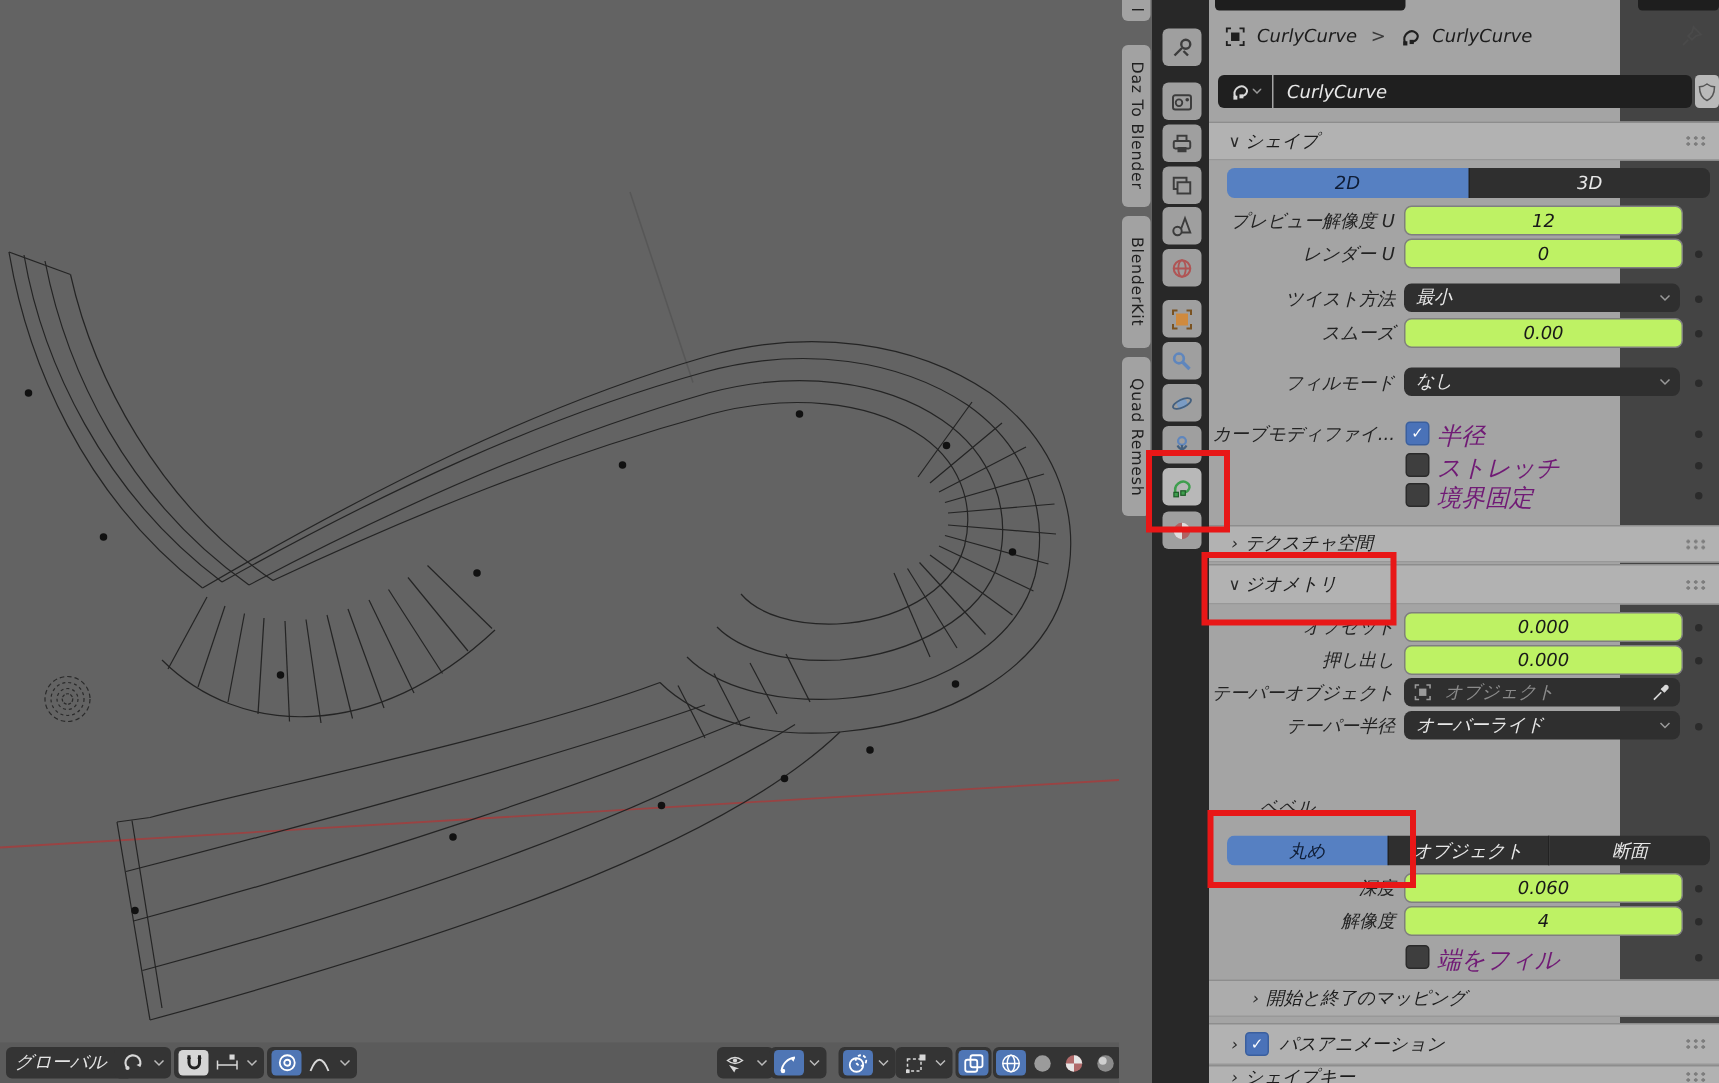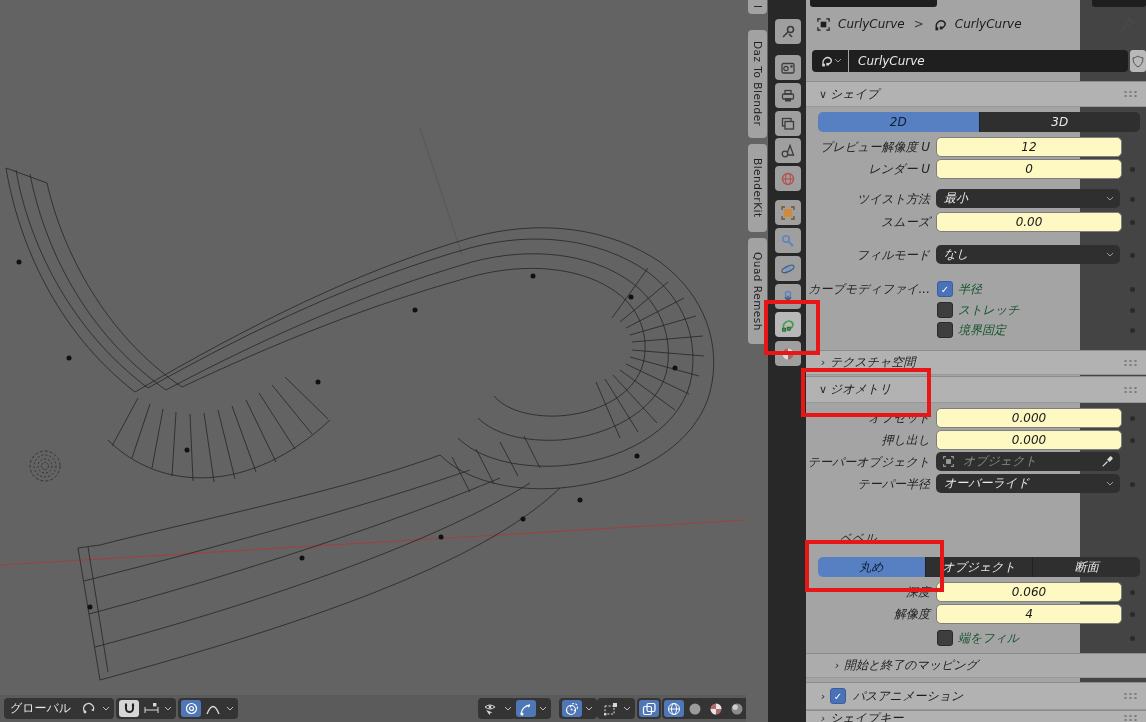--- a/index.html
+++ b/index.html
@@ -5,21 +5,21 @@
   html,body{margin:0;padding:0;background:#444;}
   #root{position:relative;width:1146px;height:722px;overflow:hidden;
         font-family:"DejaVu Sans","Liberation Sans",sans-serif;font-size:12px;
         -webkit-font-smoothing:antialiased;}
   
   #viewport{position:absolute;left:0;top:0;width:746px;height:722px;background:#636363;}
   #vp-canvas{position:absolute;left:0;top:0;}
   #vp-header{position:absolute;left:0;bottom:0;width:746px;height:27px;background:#5b5b5b;}
   .pill{position:absolute;top:3px;height:21px;background:#343434;border-radius:4px;
         display:flex;align-items:center;color:#e4e4e4;padding:0 3px;gap:2px;}
-  .pill .txt{padding:0 3px;font-size:12px;}
+  .pill .txt{padding:0 3px;font-size:12px;font-style:italic;}
   .mini-btn{width:20px;height:17px;border-radius:3px;display:flex;align-items:center;justify-content:center;}
   .mini-btn.lit{background:#d6d6d6;}
   .mini-btn.blue{background:#4f76b5;}
   .chev{display:flex;align-items:center;justify-content:center;width:10px;height:17px;}
   
   #ntabs{position:absolute;left:746px;top:0;width:22px;height:722px;background:#636363;}
   .vtab{position:absolute;left:2px;width:19px;background:#a2a2a2;color:#1f1f1f;
         border-radius:4px;display:flex;align-items:center;justify-content:center;
         writing-mode:vertical-rl;font-size:10.5px;letter-spacing:.5px;}
   
@@ -33,32 +33,32 @@
   .hdr-row{position:absolute;left:0;width:340px;display:flex;align-items:center;}
   .band{position:absolute;left:0;width:340px;background:#b2b2b2;border-top:1px solid #8d8d8d;
         border-bottom:1px solid #989898;display:flex;align-items:center;}
   .band .arr{width:14px;text-align:center;margin-left:10px;font-size:11px;color:#2a2a2a;}
   .band .ttl{font-size:12px;}
   .grip{position:absolute;right:8px;width:15px;height:8px;
         background-image:radial-gradient(circle,#7d7d7d 1px,transparent 1.3px);
         background-size:5px 4px;}
   .prow{position:absolute;left:0;width:340px;height:20px;}
   .plabel{position:absolute;left:0;width:124px;text-align:right;top:2px;font-size:12px;color:#232323;}
-  .field{position:absolute;left:130px;width:184px;height:18px;background:#fef9c3;
+  .field{position:absolute;left:130px;width:184px;height:18px;background:#bef264;
          border:1px solid #7f7f7f;border-radius:5px;color:#191919;
          display:flex;align-items:center;justify-content:center;font-size:12px;}
   .dfield{position:absolute;left:130px;width:184px;height:19px;background:#2f2f2f;
           border-radius:5px;color:#e8e8e8;display:flex;align-items:center;font-size:12px;padding:0;}
   .dfield .dtxt{flex:1;padding-left:8px;}
   .adot{position:absolute;left:324px;top:8px;width:5px;height:5px;border-radius:50%;background:#2b2b2b;}
   .cbox{position:absolute;left:131px;top:2px;width:14px;height:14px;border-radius:3px;
         background:#3e3e3e;border:1px solid #2a2a2a;color:#fff;font-size:10px;
         display:flex;align-items:center;justify-content:center;}
   .cbox.on{background:#4a72b8;border-color:#3a5f9e;}
-  .cblabel{position:absolute;left:152px;top:2px;font-size:12px;color:#14532d;}
+  .cblabel{position:absolute;left:152px;top:2px;font-size:16px;color:#701a75;}
   .seg{position:absolute;left:12px;width:322px;height:20px;display:flex;border-radius:5px;overflow:hidden;}
   .seg .sbtn{flex:1;display:flex;align-items:center;justify-content:center;background:#2f2f2f;
              color:#e8e8e8;font-size:12px;border-right:1px solid #222;}
   .seg .sbtn:last-child{border-right:none;}
   .seg .sbtn.sel{background:#5680c2;color:#0f1d36;}
   .disabled{opacity:.45;}
   
   .redbox{position:absolute;border:4px solid #e81717;background:transparent;}
   svg{display:block;}
 </style>

